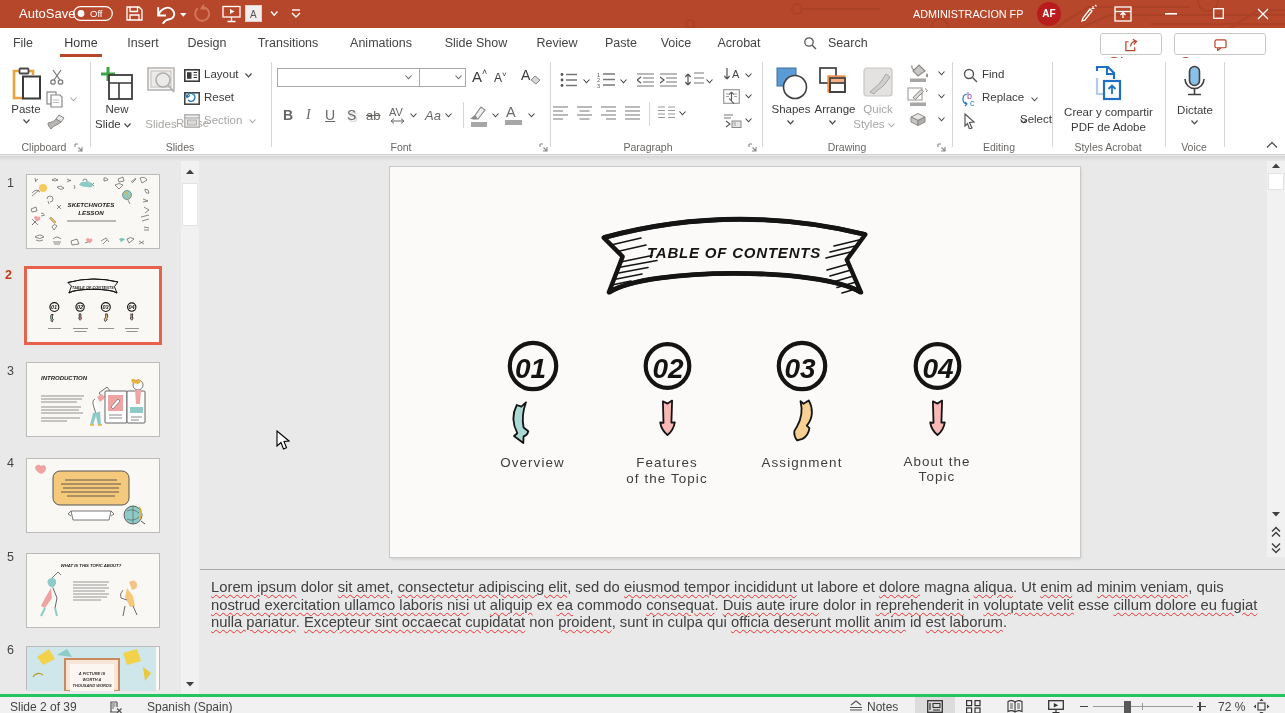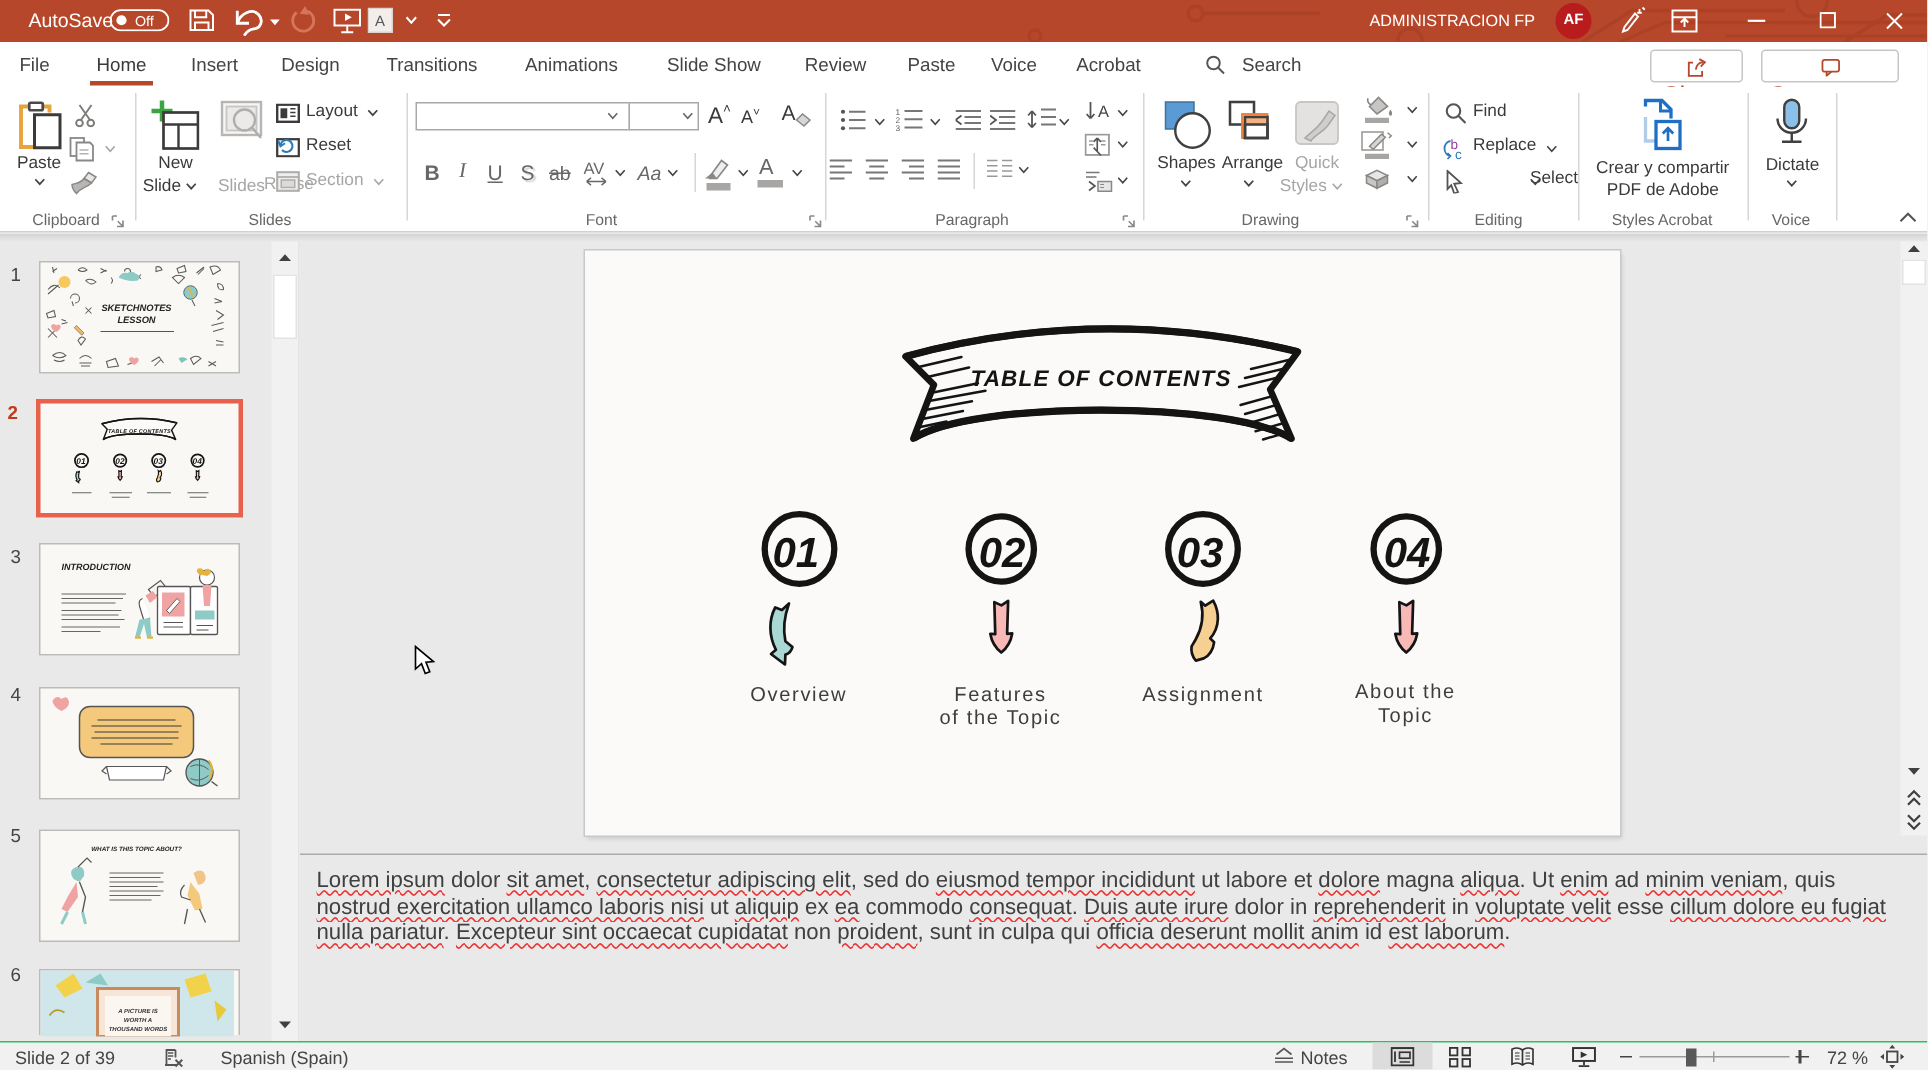--- a/index.html
+++ b/index.html
@@ -47,21 +47,21 @@
 
 
 #vscroll { position:absolute; left:1267px; top:1px; width:18px; height:400px; background:#f1f1f1; }
 
 
 #notes { position:absolute; left:200px; top:413px; width:1085px; height:125px; background:#e9e9e9; border-top:1px solid #ababab; }
 #notes .ntext { position:absolute; left:11px; top:9px; width:1060px; font-size:14.8px; line-height:17.6px; color:#404040; }
 .sq { text-decoration:underline; text-decoration-style:wavy; text-decoration-color:#e33; text-decoration-thickness:1px; text-underline-offset:2px; }
 
 
-#status { position:absolute; left:0; top:694px; width:1285px; height:19px; background:#f1f1f1; border-top:1px solid #22c55e; font-size:12px; color:#444; }
+#status { position:absolute; left:0; top:694px; width:1285px; height:19px; background:#f1f1f1; border-top:3px solid #22c55e; font-size:12px; color:#444; }
 </style>
 </head>
 <body>
 <div id="app">
 
   <div id="titlebar">
     <svg class="deco" width="1285" height="28" viewBox="0 0 1285 28" style="left:0;top:0;">
       <g stroke="#9e3c20" stroke-width="2.2" fill="none">
         <circle cx="797" cy="9" r="5"></circle>
         <path d="M802 9 L880 9"></path>

